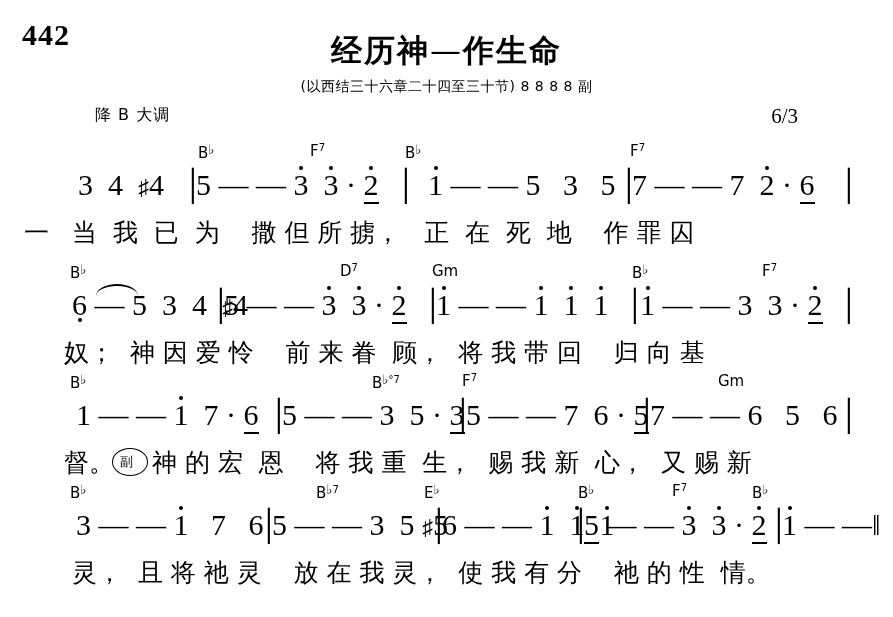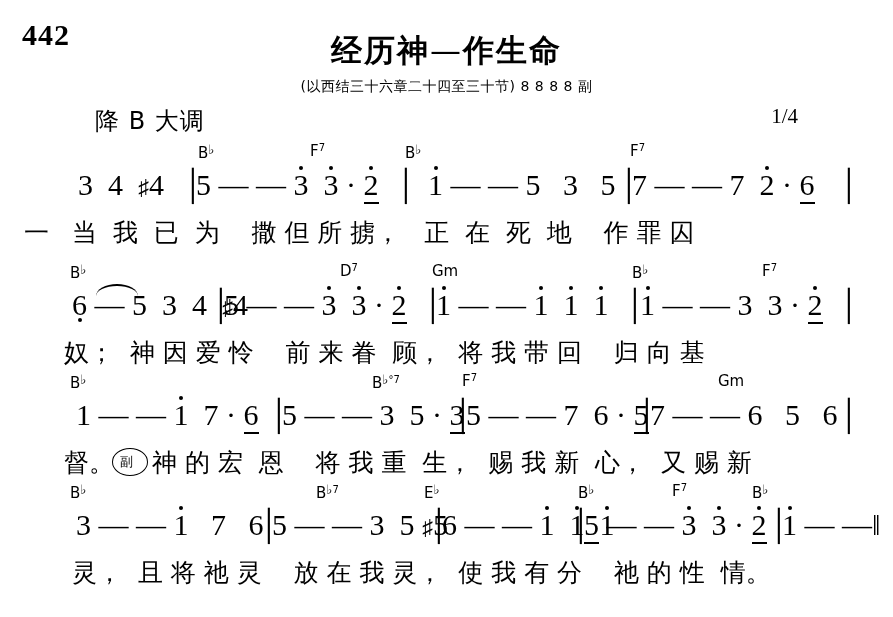--- a/index.html
+++ b/index.html
@@ -28,21 +28,21 @@
   .title .dash{font-weight:normal;}
   .subtitle{
     position:absolute;left:0;top:78px;width:893px;
     text-align:center;
     font-family:"DejaVu Sans", sans-serif;
     font-size:14px;letter-spacing:0.5px;
   }
   .keysig{
     position:absolute;left:95px;top:105px;
     font-family:"DejaVu Sans", sans-serif;
-    font-size:24px;letter-spacing:1px;text-align:right;
+    font-size:16px;letter-spacing:1px;text-align:right;
   }
   .meter{
     position:absolute;right:95px;top:104px;
     font-family:"Liberation Serif", serif;
     font-size:21px;
   }
 
   
   .system{position:absolute;left:0;width:893px;}
   .chords{position:relative;height:26px;}
@@ -106,21 +106,21 @@
 <body>
 
 <div class="page">
 
   <div class="hymn-number">442</div>
   <div class="title">
     <span>经历神</span><span class="dash">—</span><span>作生命</span>
   </div>
   <div class="subtitle">(以西结三十六章二十四至三十节) 8 8 8 8 副</div>
   <div class="keysig">降&nbsp;B&nbsp;大调</div>
-  <div class="meter">1/4</div>
+  <div class="meter">6/3</div>
 
   <div class="system" style="top:142px;">
     <div class="chords">
       <span class="chord" style="left:198px;">B<span class="fl">♭</span></span>
       <span class="chord" style="left:310px;">F<sup>7</sup></span>
       <span class="chord" style="left:405px;">B<span class="fl">♭</span></span>
       <span class="chord" style="left:630px;">F<sup>7</sup></span>
     </div>
     <div class="notes">
       <span class="nline" style="left:78px;">3&nbsp;&nbsp;4&nbsp;&nbsp;<span style="font-size:22px;">♯</span>4&nbsp;</span>

